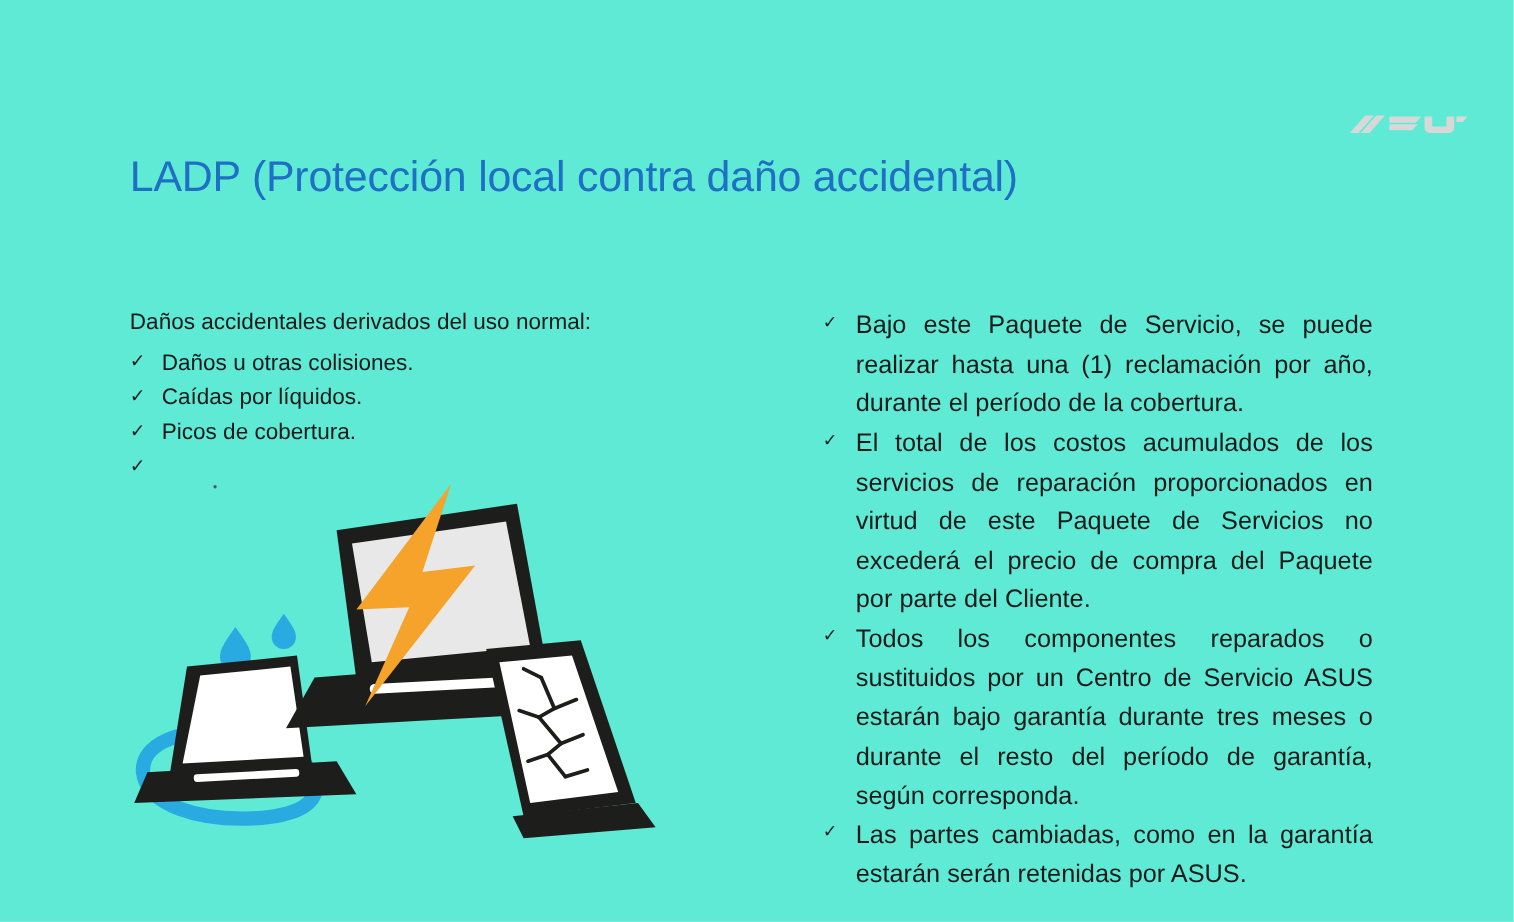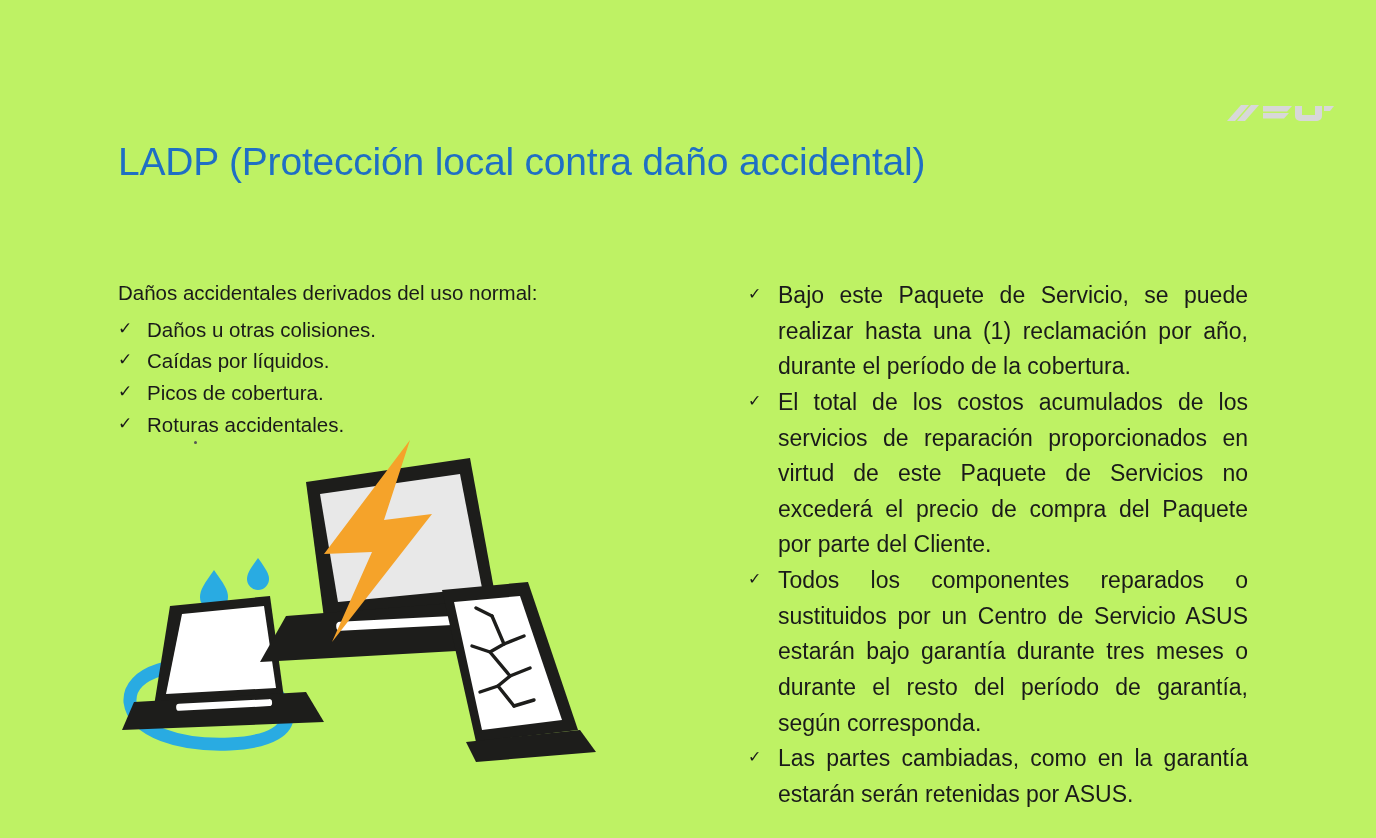--- a/index.html
+++ b/index.html
@@ -13,21 +13,21 @@
     font-family: "Liberation Sans", sans-serif;
     color: #1a1a1a;
     position: relative;
     overflow: hidden;
   }
 
   .slide {
     position: relative;
     width: 1376px;
     height: 838px;
-    background: #bef264;
+    background: #5eead4;
   }
 
   
   .brand-logo {
     position: absolute;
     top: 102px;
     right: 42px;
     width: 108px;
     height: 26px;
     display: flex;
@@ -169,21 +169,20 @@
       <li>
         <span class="tick">✓</span>
         <span class="txt">Caídas por líquidos.</span>
       </li>
       <li>
         <span class="tick">✓</span>
         <span class="txt">Picos de cobertura.</span>
       </li>
       <li>
         <span class="tick">✓</span>
-        <span class="txt">Roturas accidentales.</span>
       </li>
     </ul>
     <div class="tiny-dot"></div>
   </div>
 
   <div class="illustration">
     <svg width="520" height="360" viewBox="0 0 520 360">
 
       <g>
         <path d="M20 272 C 18 242, 66 228, 120 238 C 150 244, 170 262, 176 280 C 182 300, 160 312, 120 314 C 70 316, 24 302, 20 272 Z" fill="none" stroke="#29ABE2" stroke-width="13" stroke-linecap="round"></path>

